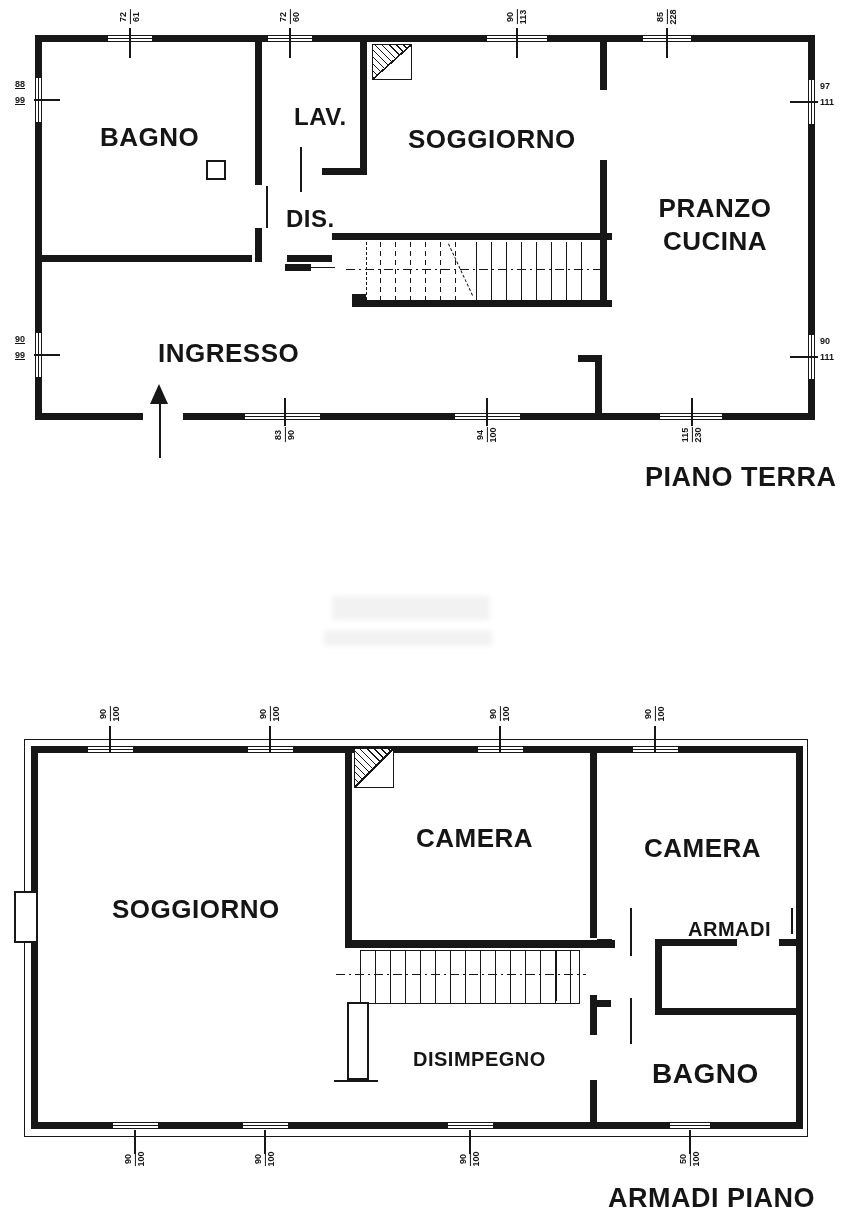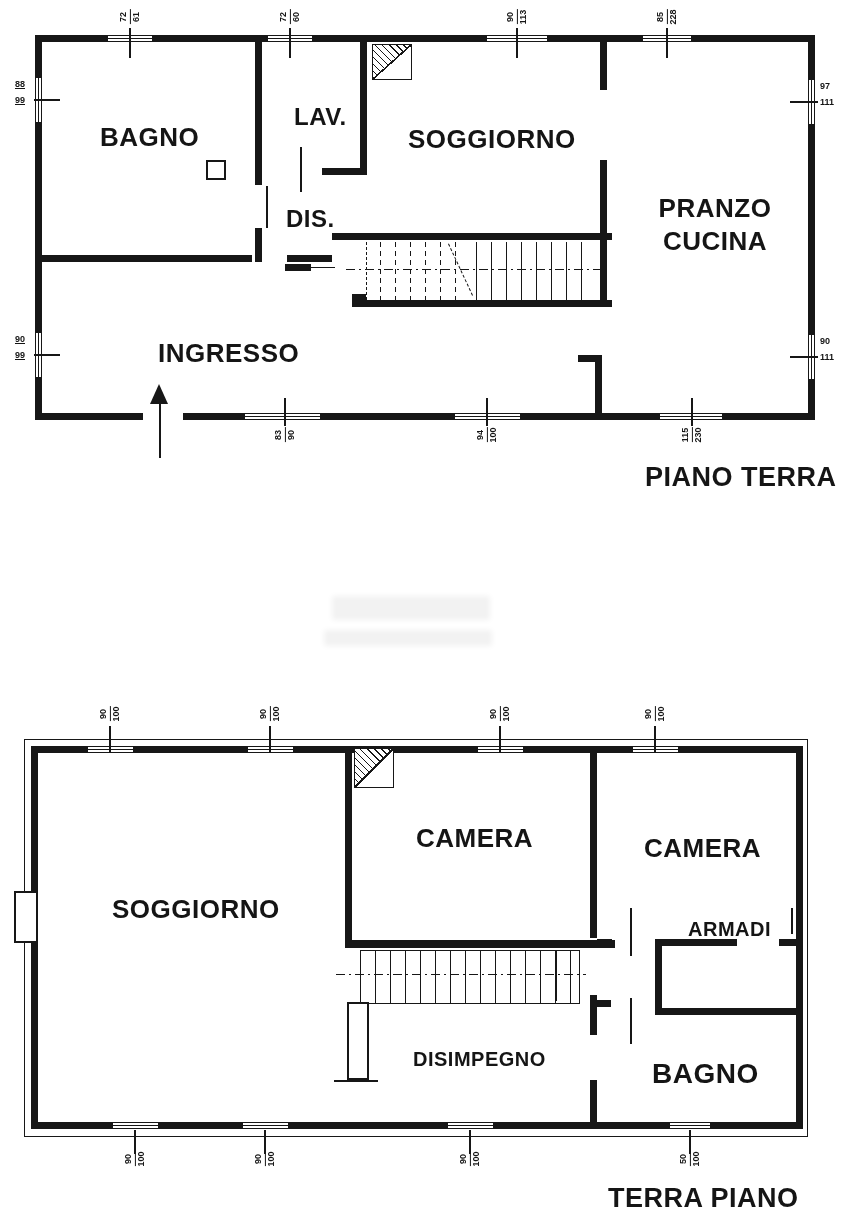--- a/index.html
+++ b/index.html
@@ -272,21 +272,21 @@
     <div class="dashdot" style="left:336px;top:974px;width:250px"></div>
     <div class="outline" style="left:347px;top:1002px;width:18px;height:74px"></div>
     <div class="thin" style="left:334px;top:1080px;width:44px;height:2px"></div>
 
     <div class="room" style="left:112px;top:894px">SOGGIORNO</div>
     <div class="room" style="left:416px;top:823px">CAMERA</div>
     <div class="room" style="left:644px;top:833px">CAMERA</div>
     <div class="room sm" style="left:688px;top:918px">ARMADI</div>
     <div class="room" style="left:652px;top:1058px;font-size:28px">BAGNO</div>
     <div class="room sm" style="left:413px;top:1048px">DISIMPEGNO</div>
-    <div class="title" style="left:608px;top:1183px">TERRA PIANO</div>
+    <div class="title" style="left:608px;top:1183px">ARMADI PIANO</div>
 
     <div class="tick-v" style="left:109.4px;top:726px;height:26px"></div>
     <div class="dim rot" style="left:93px;top:703px">
       <span>90</span>
         <span class="bar"></span>
         <span>100</span>
     </div>
     <div class="tick-v" style="left:269.4px;top:726px;height:26px"></div>
     <div class="dim rot" style="left:253px;top:703px">
       <span>90</span>

